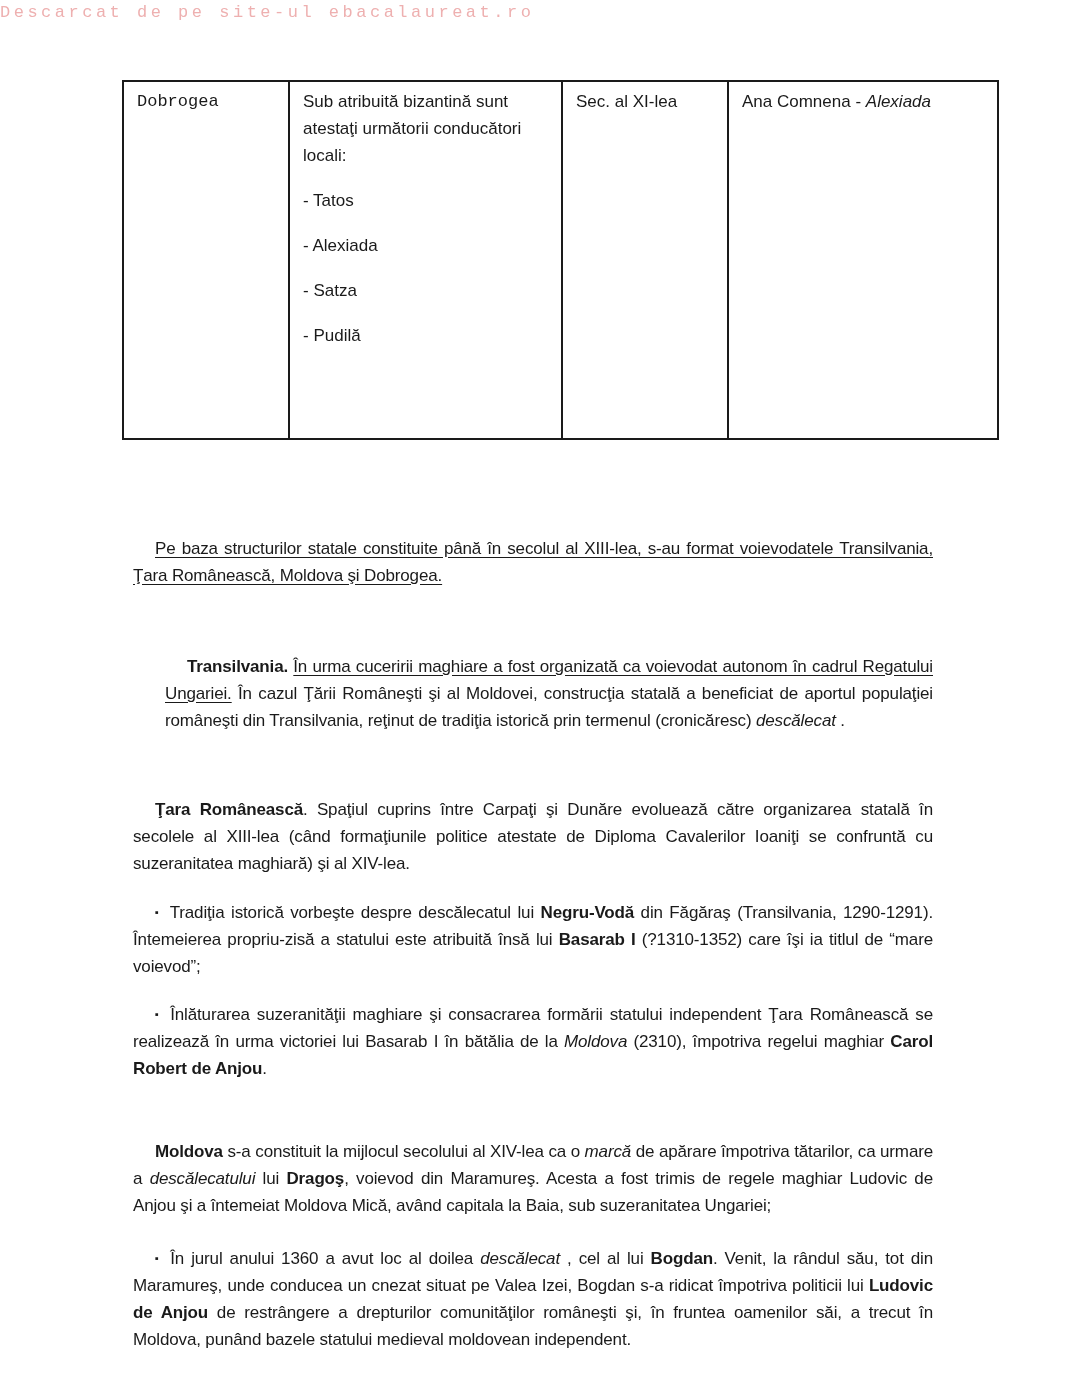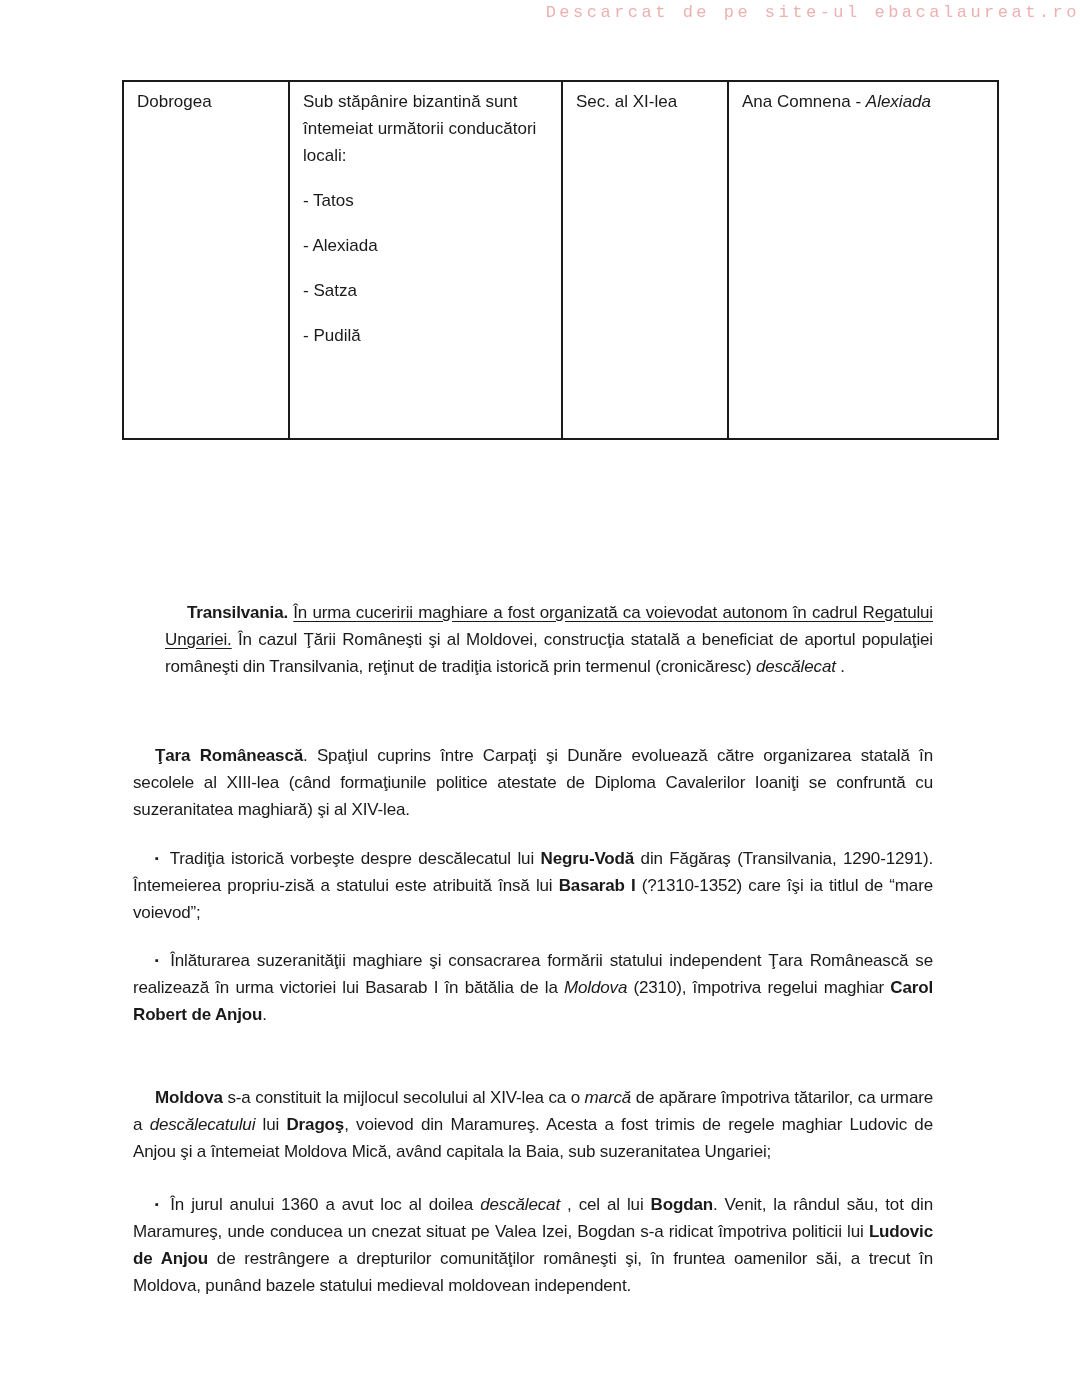--- a/index.html
+++ b/index.html
@@ -7,39 +7,39 @@
     width: 1080px; height: 1397px;
     background: #ffffff;
     font-family: "Liberation Sans", sans-serif;
     color: #1a1a1a;
     overflow: hidden;
   }
   .page { position: relative; width: 1080px; height: 1397px; background: #ffffff; }
 
   .watermark {
     position: absolute; top: 3px; left: 0; width: 100%;
-    text-align: right;
+    text-align: left;
     font-family: "Liberation Mono", monospace;
     font-size: 17px; letter-spacing: 3.5px;
     color: #eeb0b0;
     white-space: nowrap;
   }
 
   table.doc-table {
     position: absolute; left: 122px; top: 80px;
     width: 783px; height: 360px;
     border-collapse: collapse; table-layout: fixed;
     font-size: 17px; line-height: 27px;
   }
   table.doc-table td {
     border: 2px solid #1a1a1a;
     vertical-align: top;
     padding: 6px 8px 6px 13px;
   }
-  td.col-region { width: 143px; padding-top: 95px; }
+  td.col-region { width: 143px; padding-top: 95px; font-family: Liberation Mono, monospace; }
   td.col-rulers { width: 250px; }
   td.col-period { width: 143px; }
   td.col-source { width: 247px; border-radius: 6px; }
   .cell-para { margin: 0; }
   .cell-item { margin: 18px 0 0 0; }
 
   .body-text {
     position: absolute; left: 133px; top: 535px; width: 800px;
     font-size: 17px; line-height: 27px;
     letter-spacing: -0.15px;
@@ -71,38 +71,39 @@
 
   <div class="watermark">Descarcat de pe site-ul ebacalaureat.ro</div>
 
   <table class="doc-table">
     <tbody>
         <tr>
       <td class="col-region">
         <p class="cell-para">Dobrogea</p>
       </td>
       <td class="col-rulers">
-        <p class="cell-para">Sub stăpânire bizantină sunt întemeiat următorii conducători locali:</p>
+        <p class="cell-para">Sub atribuită bizantină sunt atestaţi următorii conducători locali:</p>
         <p class="cell-item">- Tatos</p>
         <p class="cell-item">- Alexiada</p>
         <p class="cell-item">- Satza</p>
         <p class="cell-item">- Pudilă</p>
       </td>
       <td class="col-period">
         <p class="cell-para">Sec. al XI-lea</p>
       </td>
       <td class="col-source">
         <p class="cell-para"><span>Ana Comnena - </span><span class="i">Alexiada</span></p>
       </td>
     </tr>
   </tbody>
     </table>
 
   <div class="body-text">
 
+    <p class="para p-intro"><span><span class="u">Pe baza structurilor statale constituite până în secolul al XIII-lea, s-au format voievodatele Transilvania, Ţara Românească, Moldova şi Dobrogea.</span></span></p>
 
     <p class="para p-trans"><span><span class="b">Transilvania. </span><span class="u">În urma cuceririi maghiare a fost organizată ca voievodat autonom în cadrul Regatului Ungariei.</span><span> În cazul Ţării Româneşti şi al Moldovei, construcţia statală a beneficiat de aportul populaţiei româneşti din Transilvania, reţinut de tradiţia istorică prin termenul (cronicăresc) </span><span class="i">descălecat</span><span> .</span></span></p>
 
     <p class="para p-tara"><span><span class="b">Ţara Românească</span><span>. Spaţiul cuprins între Carpaţi şi Dunăre evoluează către organizarea statală în secolele al XIII-lea (când formaţiunile politice atestate de Diploma Cavalerilor Ioaniţi se confruntă cu suzeranitatea maghiară) şi al XIV-lea.</span></span></p>
 
     <p class="para p-b1"><span class="bullet-marker">▪</span><span><span>Tradiţia istorică vorbeşte despre descălecatul lui </span><span class="b">Negru-Vodă</span><span> din Făgăraş (Transilvania, 1290-1291). Întemeierea propriu-zisă a statului este atribuită însă lui </span><span class="b">Basarab I</span><span> (?1310-1352) care îşi ia titlul de “mare voievod”;</span></span></p>
 
     <p class="para p-b2"><span class="bullet-marker">▪</span><span><span>Înlăturarea suzeranităţii maghiare şi consacrarea formării statului independent Ţara Românească se realizează în urma victoriei lui Basarab I în bătălia de la </span><span class="i">Moldova</span><span> (2310), împotriva regelui maghiar </span><span class="b">Carol Robert de Anjou</span><span>.</span></span></p>
 
     <p class="para p-mold"><span><span class="b">Moldova</span><span> s-a constituit la mijlocul secolului al XIV-lea ca o </span><span class="i">marcă</span><span> de apărare împotriva tătarilor, ca urmare a </span><span class="i">descălecatului</span><span> lui </span><span class="b">Dragoş</span><span>, voievod din Maramureş. Acesta a fost trimis de regele maghiar Ludovic de Anjou şi a întemeiat Moldova Mică, având capitala la Baia, sub suzeranitatea Ungariei;</span></span></p>

